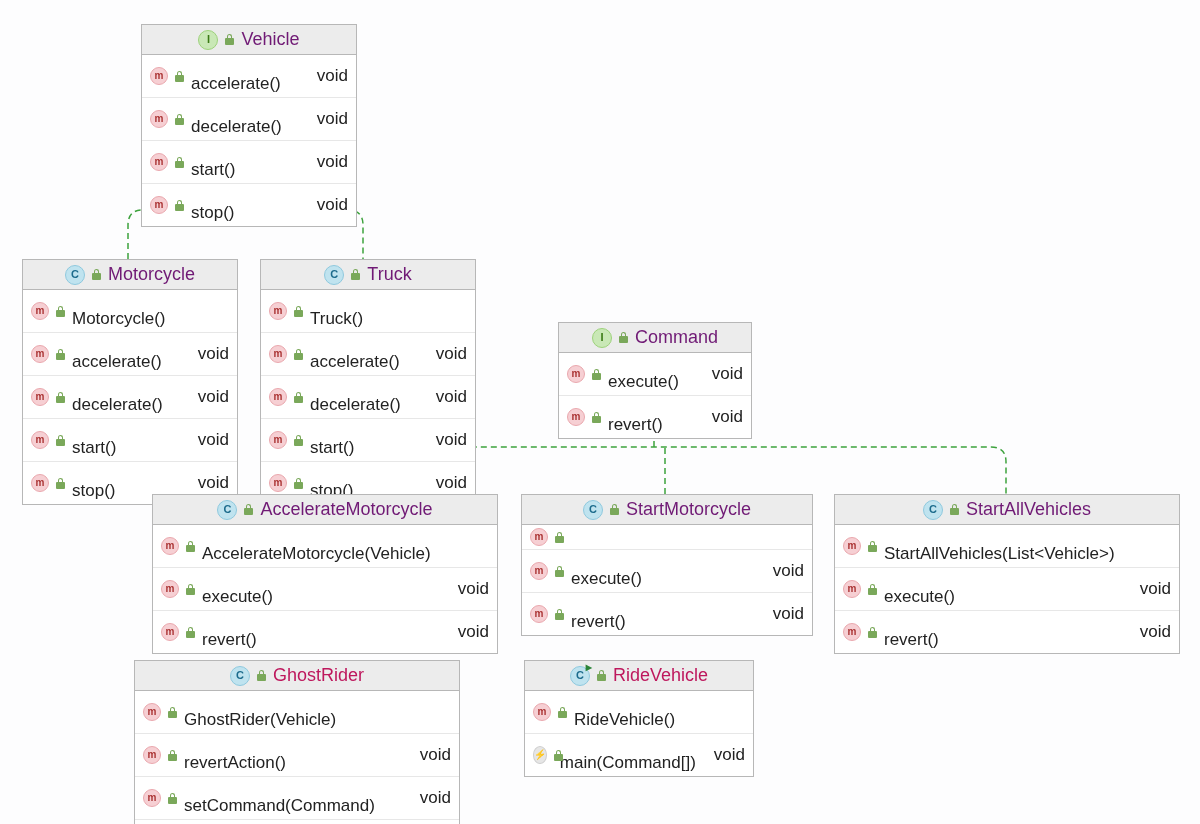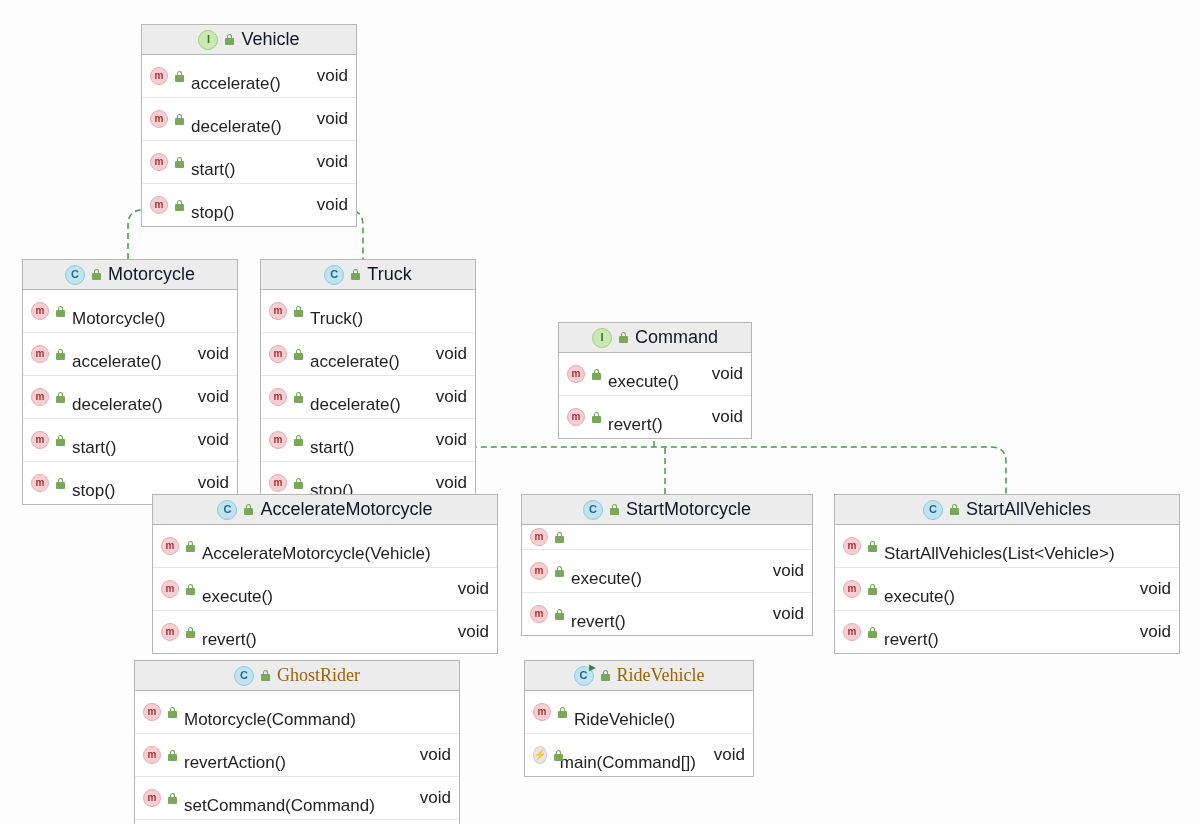--- a/index.html
+++ b/index.html
@@ -37,25 +37,24 @@
     display: flex;
     align-items: center;
     justify-content: center;
     gap: 6px;
     padding: 4px 8px;
     border-bottom: 1px solid #b7b7b7;
     font-size: 18px;
   }
   .class-header .name {
     font-weight: 500;
-    color: #0f172a;
+    color: #701a75;
   }
   .class-header .name.blue {
-    color: #a16207;
-    font-family: Liberation Serif, serif;
+    color: #be185d;
   }
   .class-body {
     display: flex;
     flex-direction: column;
   }
   .member-row {
     display: flex;
     align-items: center;
     gap: 6px;
     padding: 3px 8px 3px 8px;
@@ -346,21 +345,21 @@
     <div class="class-box" style="left: 134px; top: 660px; width: 324px;">
       <div class="class-header">
         <span class="ico ico-class">C</span>
         <span class="lock"></span>
         <span class="name blue">GhostRider</span>
       </div>
       <div class="class-body">
         <div class="member-row">
           <span class="ico ico-method">m</span>
           <span class="lock"></span>
-          <span class="sig">Motorcycle(Command)</span>
+          <span class="sig">GhostRider(Vehicle)</span>
           <span class="ret"></span>
         </div>
         <div class="member-row">
           <span class="ico ico-method">m</span>
           <span class="lock"></span>
           <span class="sig">revertAction()</span>
           <span class="ret">void</span>
         </div>
         <div class="member-row">
           <span class="ico ico-method">m</span>

